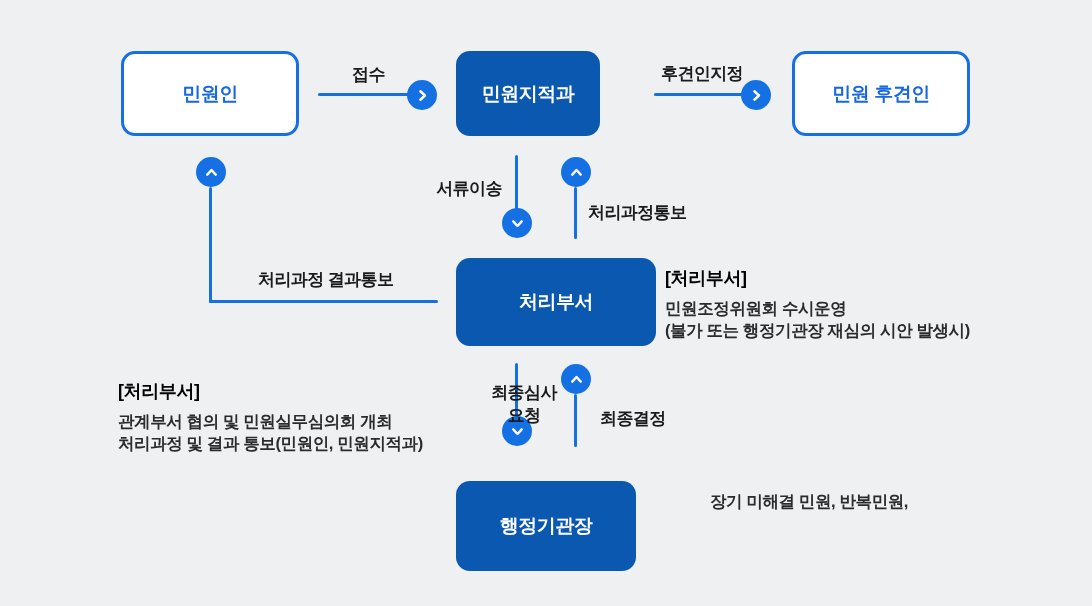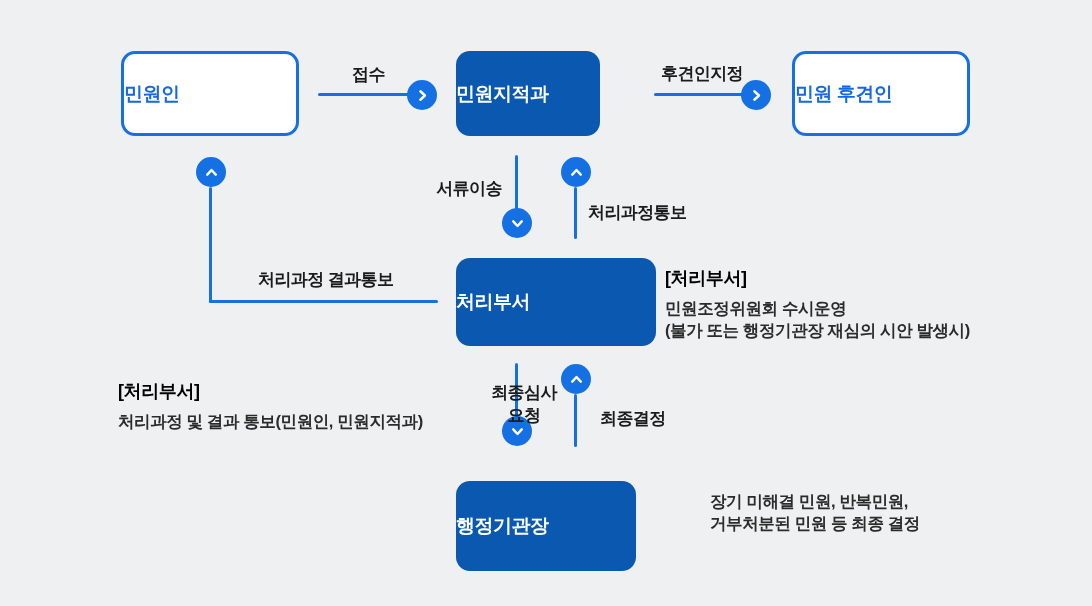--- a/index.html
+++ b/index.html
@@ -21,20 +21,21 @@
     position: relative;
     width: 1092px;
     height: 606px;
     background: var(--background);
     overflow: hidden;
   }
   .node {
     position: absolute;
     display: flex;
     align-items: center;
+    justify-content: center;
     border-radius: 14px;
     font-size: 19px;
     font-weight: 700;
     letter-spacing: -0.5px;
     white-space: nowrap;
   }
   .node.filled {
     background: var(--node-fill);
     color: var(--node-text-light);
   }
@@ -178,21 +179,21 @@
   <div class="lbl" style="left:600px; top:407px;">최종결정</div>
 
   <div class="ann" style="left:665px; top:266px;">
     <div class="t">[처리부서]</div>
     <div class="l">민원조정위원회 수시운영</div>
     <div class="l">(불가 또는 행정기관장 재심의 시안 발생시)</div>
   </div>
 
   <div class="ann" style="left:118px; top:379px;">
     <div class="t">[처리부서]</div>
+    <div class="l">관계부서 협의 및 민원실무심의회 개최</div>
     <div class="l">처리과정 및 결과 통보(민원인, 민원지적과)</div>
   </div>
 
   <div class="ann" style="left:665px; top:490px;margin-left:45px;">
     <div class="l">장기 미해결 민원, 반복민원,</div>
-    <div class="l">거부처분된 민원 등 최종 결정</div>
   </div>
 
 </div>
 
 </body></html>

